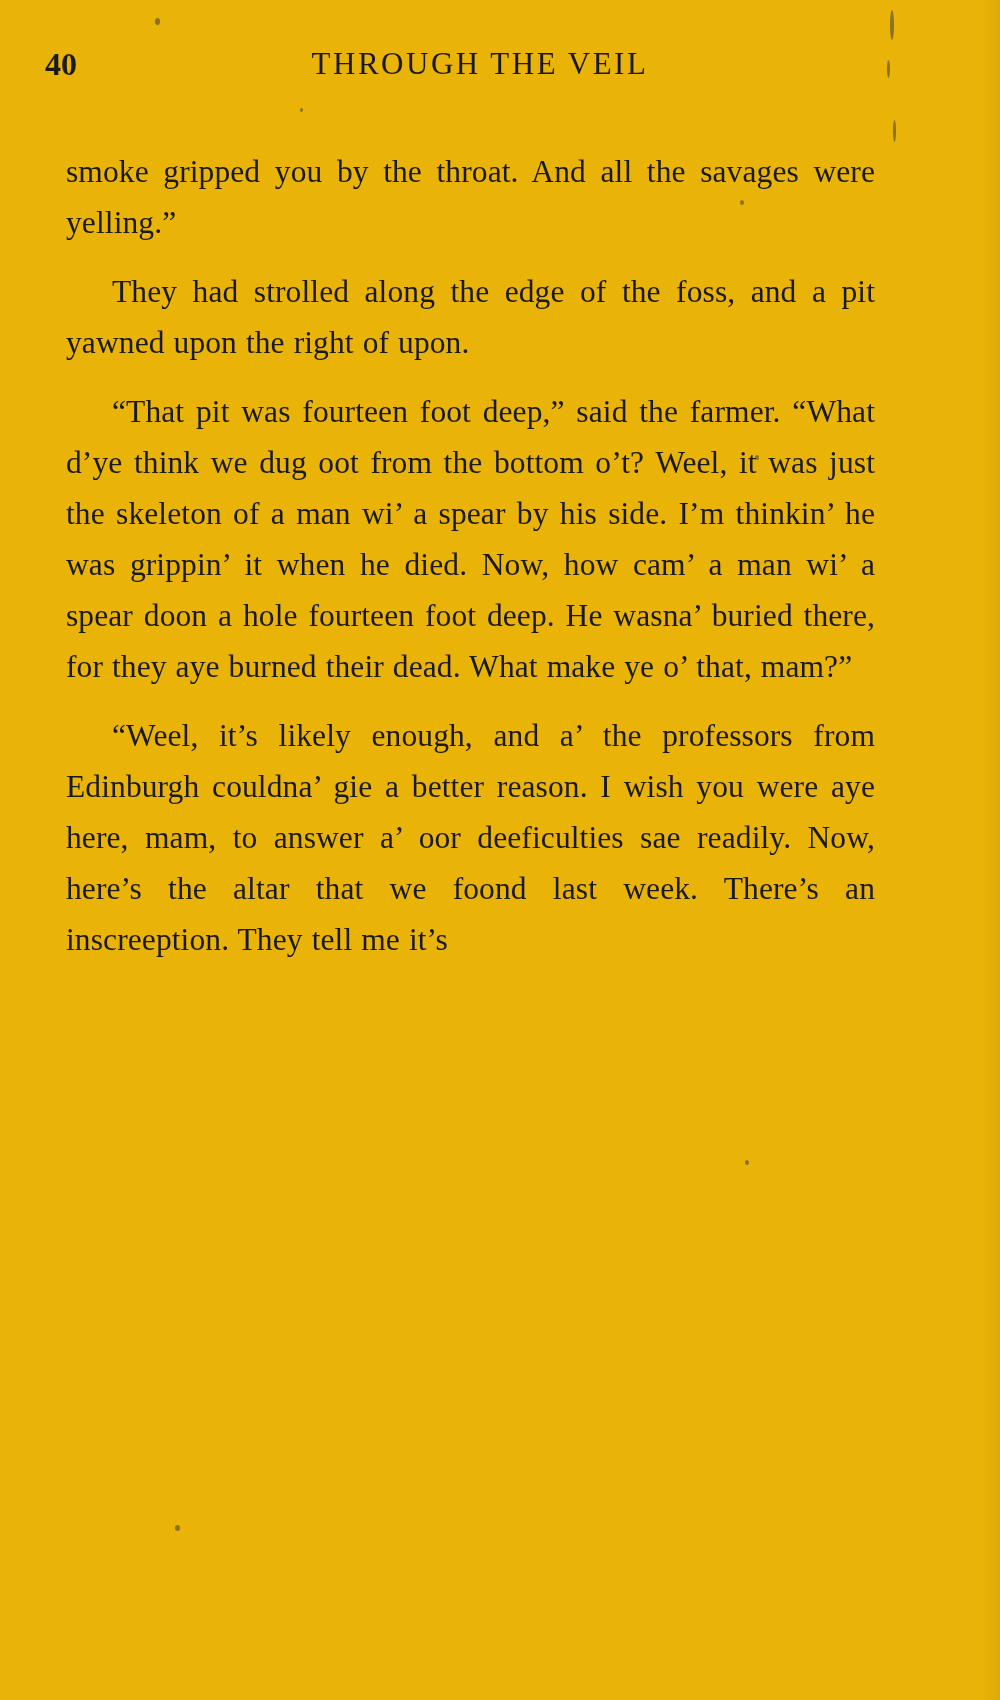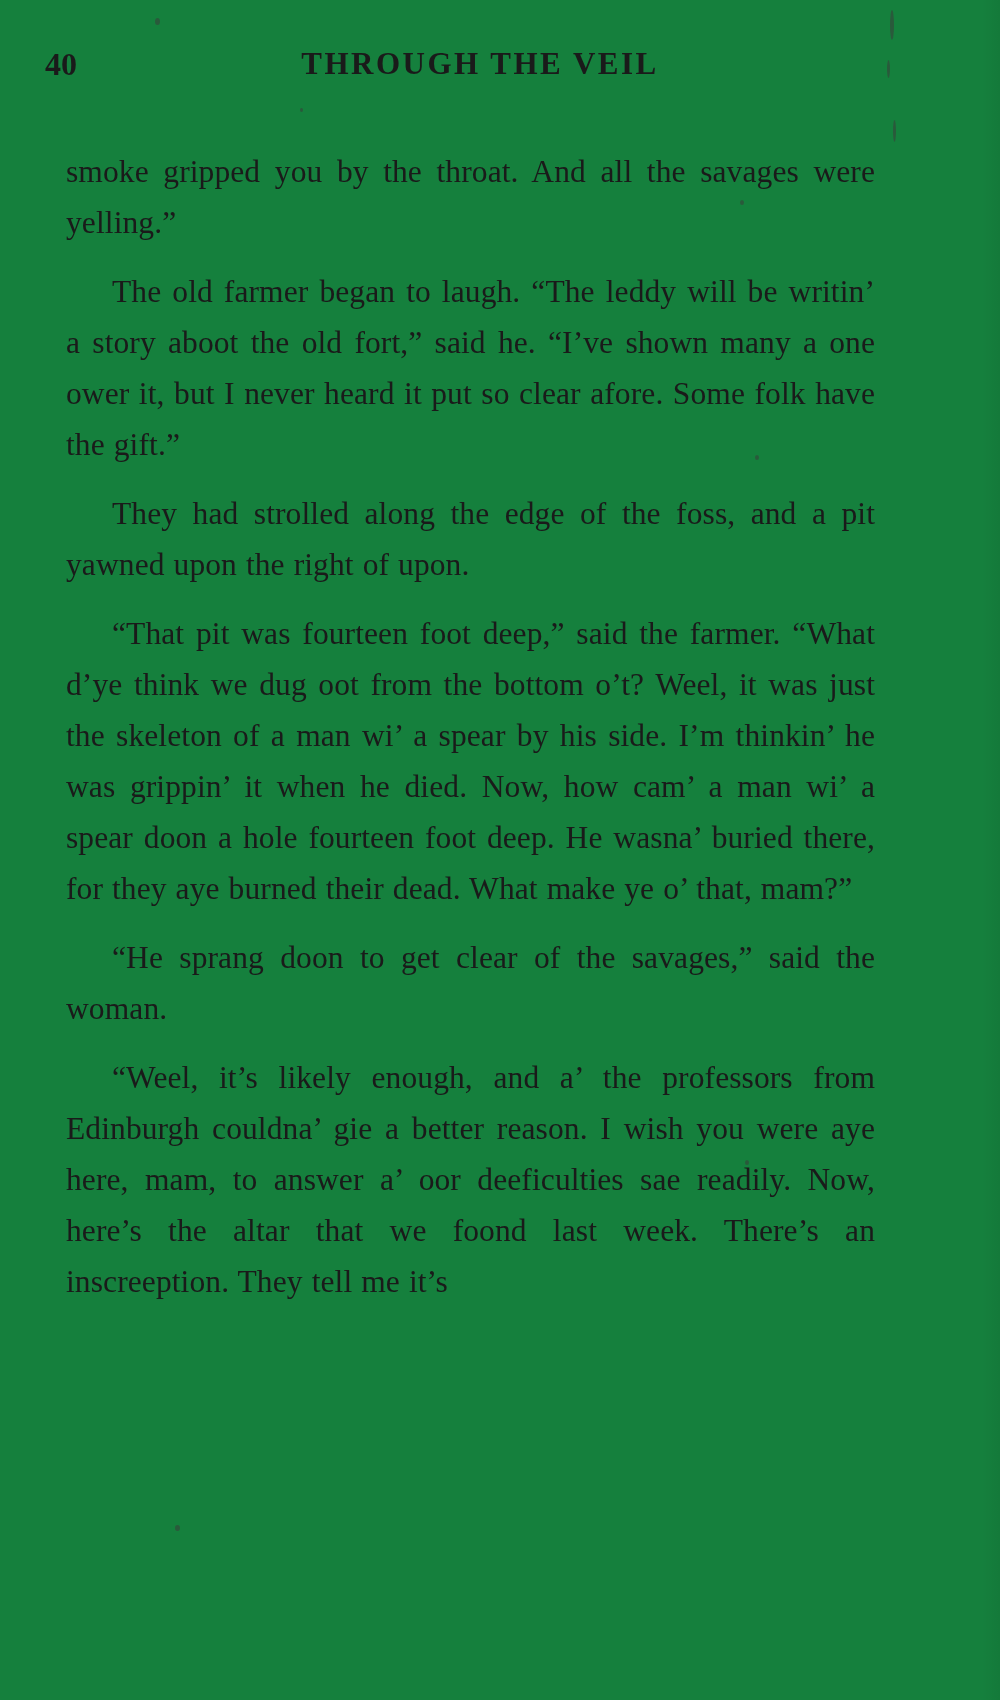--- a/index.html
+++ b/index.html
@@ -14,21 +14,21 @@
     font-family: "Liberation Serif", "DejaVu Serif", serif;
     color: #1a1a1a;
     overflow: hidden;
   }
   .page {
     position: absolute;
     left: 0;
     top: 0;
     width: 1000px;
     height: 1700px;
-    background: #15803d;
+    background: #eab308;
   }
   
   .scan-edge-right {
     position: absolute;
     right: 0;
     top: 0;
     width: 18px;
     height: 1700px;
     background: linear-gradient(to left, rgba(0,0,0,0.05), rgba(0,0,0,0));
   }
@@ -48,21 +48,21 @@
     letter-spacing: 0px;
     font-family: "Liberation Serif", "DejaVu Serif", serif;
   }
   .running-title {
     position: absolute;
     left: 0;
     top: 8px;
     width: 870px;
     text-align: center;
     font-size: 31px;
-    font-weight: bold;
+    font-weight: normal;
     letter-spacing: 2.5px;
     font-family: "Liberation Serif", "DejaVu Serif", serif;
   }
   .body-text {
     position: absolute;
     left: 48px;
     top: 128px;
     width: 845px;
   }
   .para {
@@ -101,20 +101,18 @@
   <div class="speck" style="left:175px; top:1525px; width:5px; height:6px;"></div>
   <div class="speck" style="left:300px; top:108px; width:3px; height:4px;"></div>
 
   <div class="header">
     <div class="folio">40</div>
     <div class="running-title">THROUGH THE VEIL</div>
   </div>
 
   <div class="body-text">
     <p class="para">smoke gripped you by the throat.  And all the savages were yelling.”</p>
-    <p class="para indent">The old farmer began to laugh.  “The leddy will be writin’ a story aboot the old fort,” said he.  “I’ve shown many a one ower it, but I never heard it put so clear afore.  Some folk have the gift.”</p>
     <p class="para indent">They had strolled along the edge of the foss, and a pit yawned upon the right of upon.</p>
     <p class="para indent">“That pit was fourteen foot deep,” said the farmer.  “What d’ye think we dug oot from the bottom o’t?  Weel, it was just the skeleton of a man wi’ a spear by his side.  I’m thinkin’ he was grippin’ it when he died.  Now, how cam’ a man wi’ a spear doon a hole fourteen foot deep.  He wasna’ buried there, for they aye burned their dead.  What make ye o’ that, mam?”</p>
-    <p class="para indent">“He sprang doon to get clear of the savages,” said the woman.</p>
     <p class="para indent">“Weel, it’s likely enough, and a’ the professors from Edinburgh couldna’ gie a better reason.  I wish you were aye here, mam, to answer a’ oor deeficulties sae readily.  Now, here’s the altar that we foond last week. There’s an inscreeption.  They tell me it’s</p>
   </div>
 
 </div>
 
 </body></html>

